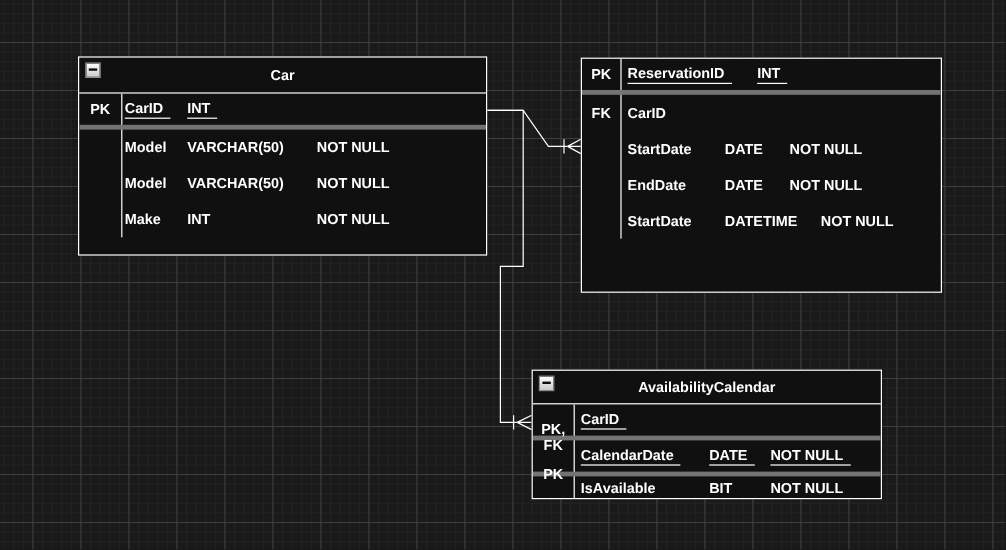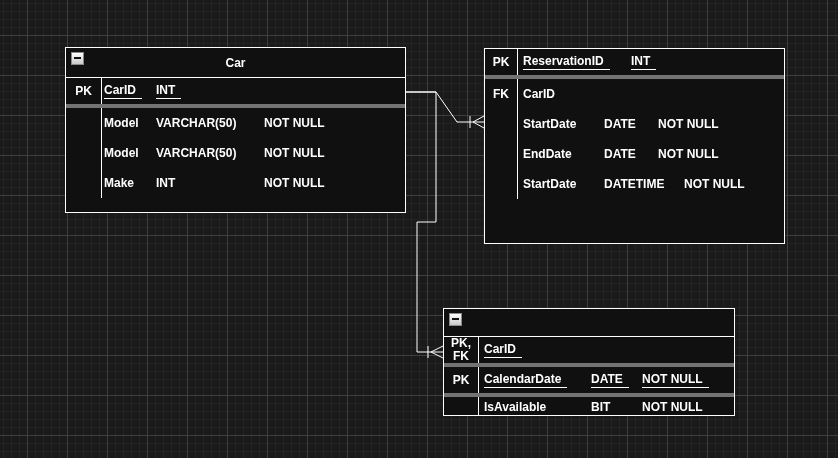--- a/index.html
+++ b/index.html
@@ -40,21 +40,21 @@
   .t-row{position:relative;height:30px;box-sizing:border-box;display:flex;}
   .t-row.sect{border-bottom:4px solid #737373;}
   .t-ac .t-row.last{height:20px;text-align:center;}
   .key{
     display:flex;align-items:center;justify-content:center;
     height:100%;flex:none;text-align:center;
     white-space:pre-line;line-height:13px;
   }
   .t-car .key{width:35px;}
   .t-rd  .key{width:32px;}
-  .t-ac  .key{width:34px;}
+  .t-ac  .key{width:34px;margin-top:15px;}
   .cell{position:absolute;top:50%;transform:translateY(-50%);white-space:nowrap;}
   .u{border-bottom:1px solid #ffffff;padding-right:6px;padding-bottom:1px;}
   .t-car .name{left:38px;}  .t-car .type{left:90px;}   .t-car .cons{left:198px;}
   .t-rd  .name{left:38px;}  .t-rd  .type{left:119px;}  .t-rd  .cons{left:173px;}
   .t-rd  .row-pk .type{left:146px;}
   .t-rd  .row-created .cons{left:199px;}
   .t-ac  .name{left:40px;}  .t-ac  .type{left:147px;}  .t-ac  .cons{left:198px;}
   .t-gap{flex:none;}
 </style>
 </head>
@@ -143,20 +143,21 @@
         <span class="cell type">DATETIME</span>
         <span class="cell cons">NOT NULL</span>
       </div>
       <div class="t-gap"></div>
     </div>
   </div>
 
   <div class="table t-ac" style="left:443px;top:308px;width:292px;height:108px;">
     <div class="t-header">
       <span class="collapse"></span>
+      <span>AvailabilityCalendar</span>
     </div>
     <div class="t-body">
       <div class="keyline" style="left:34px;height:78px;"></div>
       <div class="t-row sect">
         <span class="key">PK,
 FK</span>
         <span class="cell name u">CarID</span>
         <span class="cell type"></span>
         <span class="cell cons"></span>
       </div>

